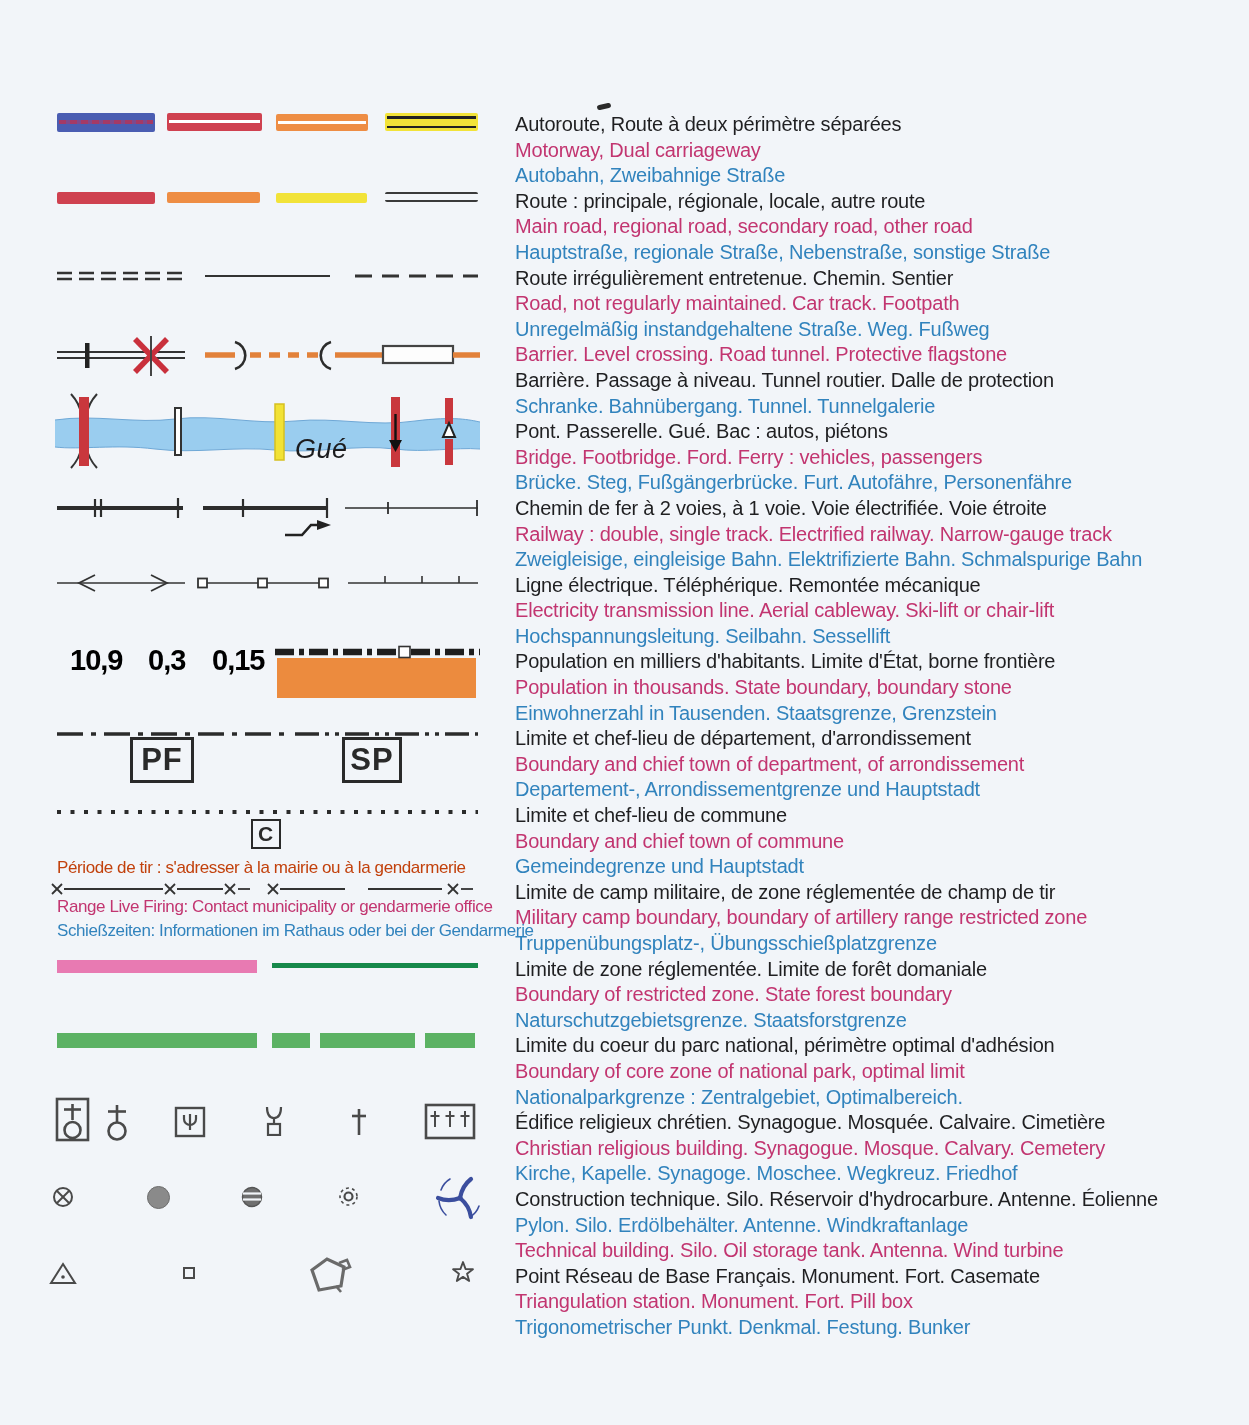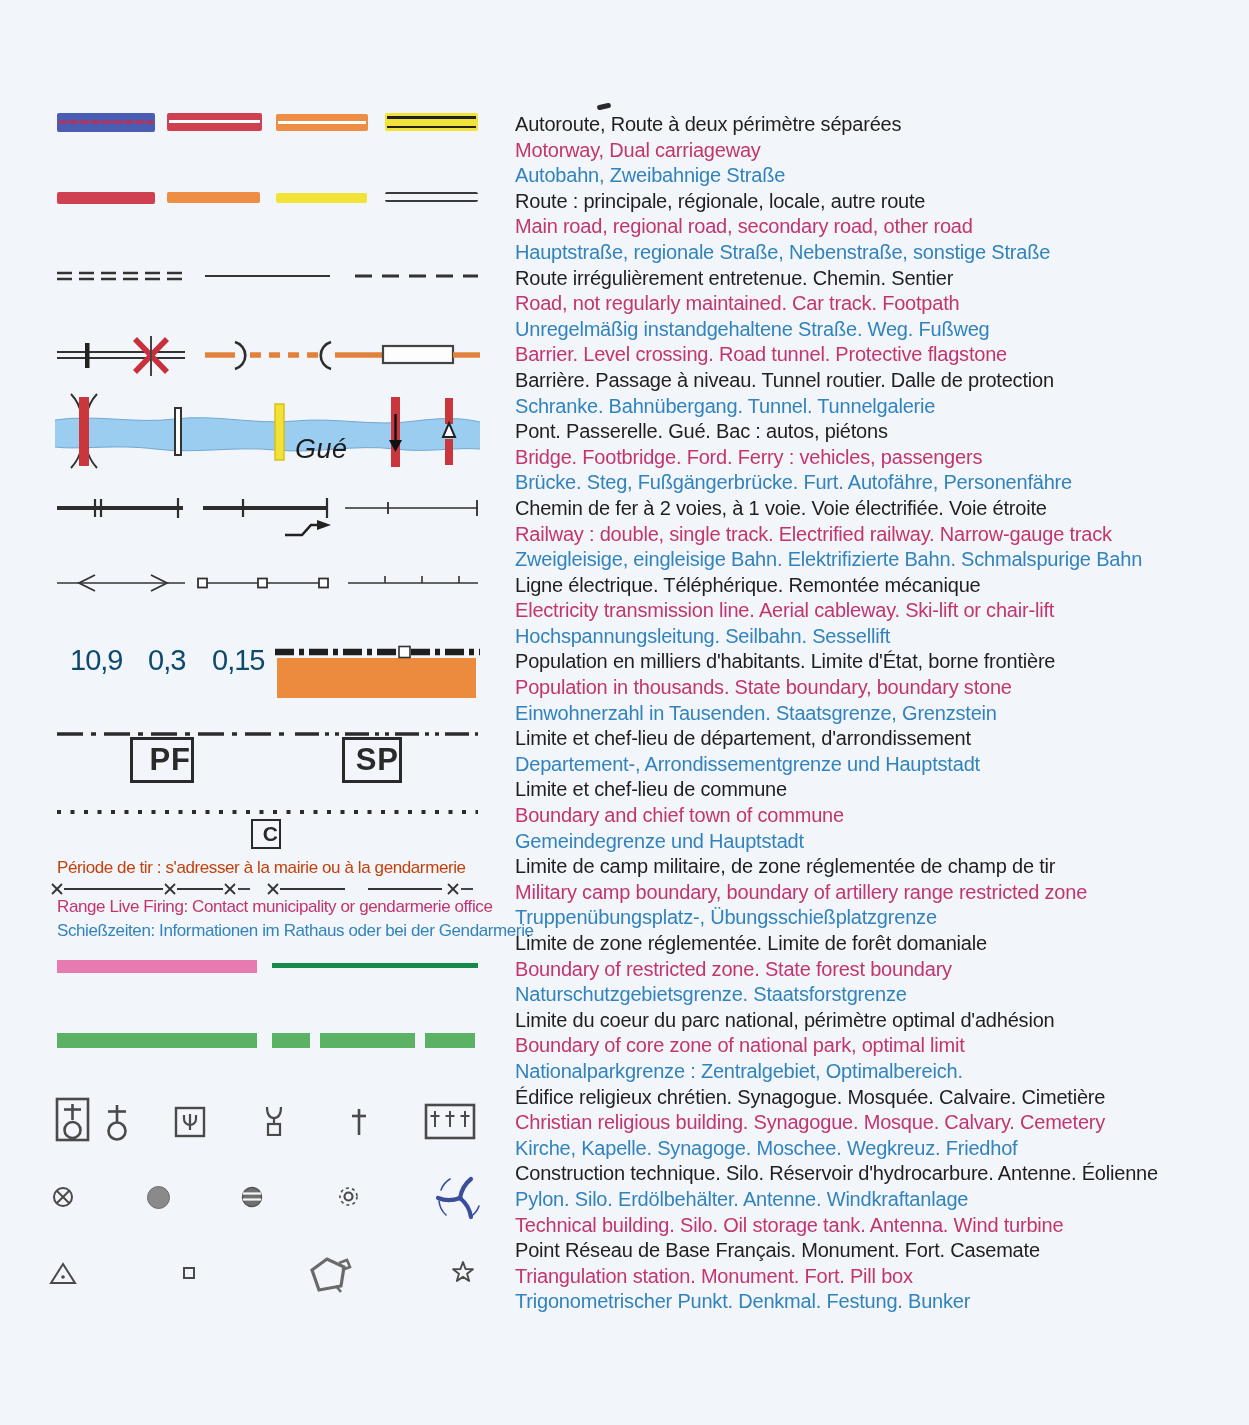--- a/index.html
+++ b/index.html
@@ -9,23 +9,23 @@
   
   .col{position:absolute;left:515px;top:112px;width:734px;}
   .tl{height:25.6px;line-height:25.6px;font-size:20px;letter-spacing:-0.2px;white-space:nowrap;}
   .fr{color:var(--c-fr,#1f1f21);}
   .en{color:var(--c-en,#c23570);}
   .de{color:var(--c-de,#3183bd);}
   
   .band{position:absolute;border-radius:2px;}
   .band .mid{position:absolute;left:2px;right:2px;display:block;}
   
-  .lbox{position:absolute;border:3px solid #2a2a2a;display:flex;align-items:center;justify-content:flex-end;
+  .lbox{position:absolute;border:3px solid #2a2a2a;display:flex;align-items:center;justify-content:center;
         font-weight:bold;color:#2a2a2a;background:rgba(255,255,255,0.0);letter-spacing:1px;}
-  .num{position:absolute;font-weight:normal;font-size:29px;letter-spacing:-1px;color:#0c4a6e;}
+  .num{position:absolute;font-weight:bold;font-size:29px;letter-spacing:-1px;color:#000000;}
   .small-t{position:absolute;font-size:17px;letter-spacing:-0.4px;white-space:nowrap;}
   .gue{position:absolute;font-style:italic;font-size:27px;color:#1c1c1e;letter-spacing:0.5px;}
   svg{display:block;}
 </style>
 </head>
 <body>
 
 <div id="page">
 
   <div class="abs" style="left:597px;top:104px;width:14px;height:5px;background:#2a2a2a;border-radius:3px;transform:rotate(-12deg);"></div>
@@ -302,20 +302,21 @@
       <div class="tl en">Electricity transmission line. Aerial cableway. Ski-lift or chair-lift</div>
       <div class="tl de">Hochspannungsleitung. Seilbahn. Sessellift</div>
     </div>
     <div>
       <div class="tl fr">Population en milliers d'habitants. Limite d'État, borne frontière</div>
       <div class="tl en">Population in thousands. State boundary, boundary stone</div>
       <div class="tl de">Einwohnerzahl in Tausenden. Staatsgrenze, Grenzstein</div>
     </div>
     <div>
       <div class="tl fr">Limite et chef-lieu de département, d'arrondissement</div>
+      <div class="tl en">Boundary and chief town of department, of arrondissement</div>
       <div class="tl de">Departement-, Arrondissementgrenze und Hauptstadt</div>
     </div>
     <div>
       <div class="tl fr">Limite et chef-lieu de commune</div>
       <div class="tl en">Boundary and chief town of commune</div>
       <div class="tl de">Gemeindegrenze und Hauptstadt</div>
     </div>
     <div>
       <div class="tl fr">Limite de camp militaire, de zone réglementée de champ de tir</div>
       <div class="tl en">Military camp boundary, boundary of artillery range restricted zone</div>

